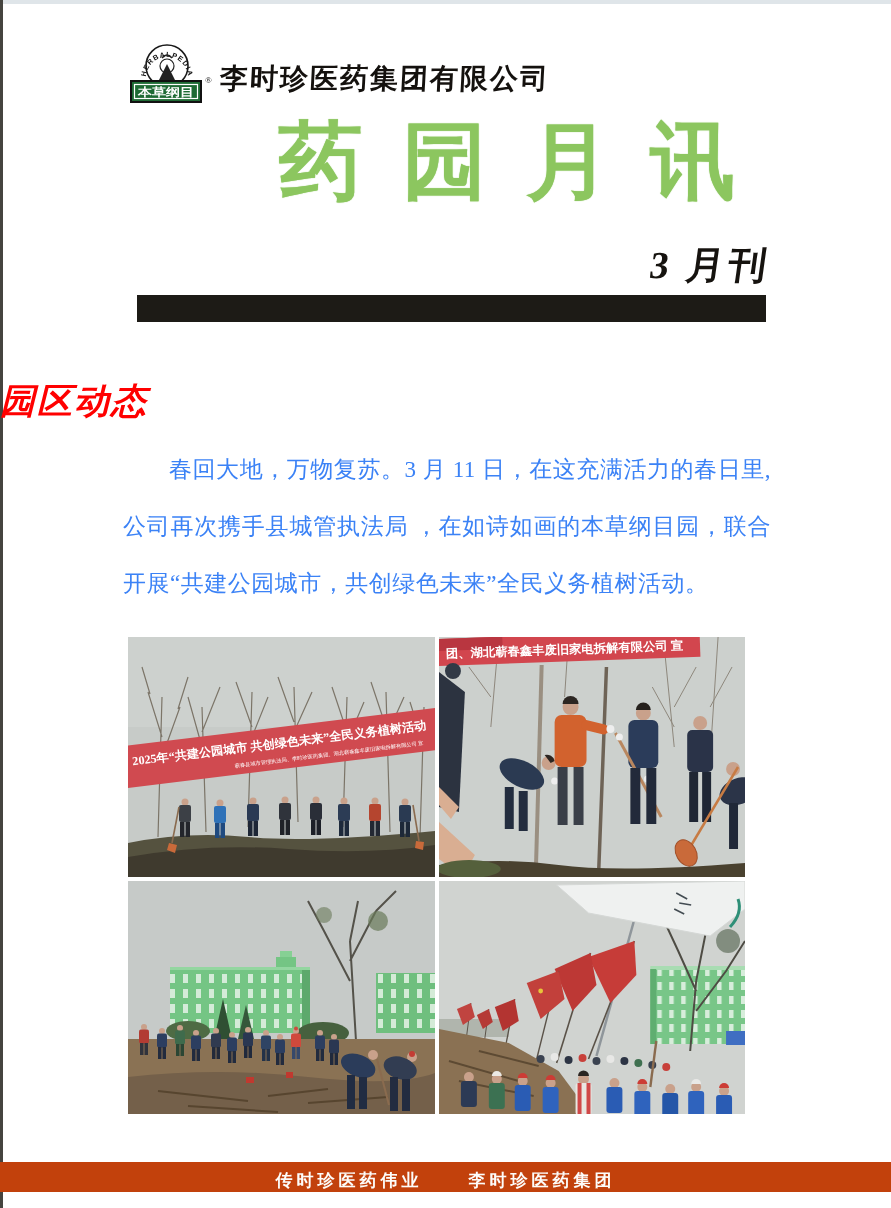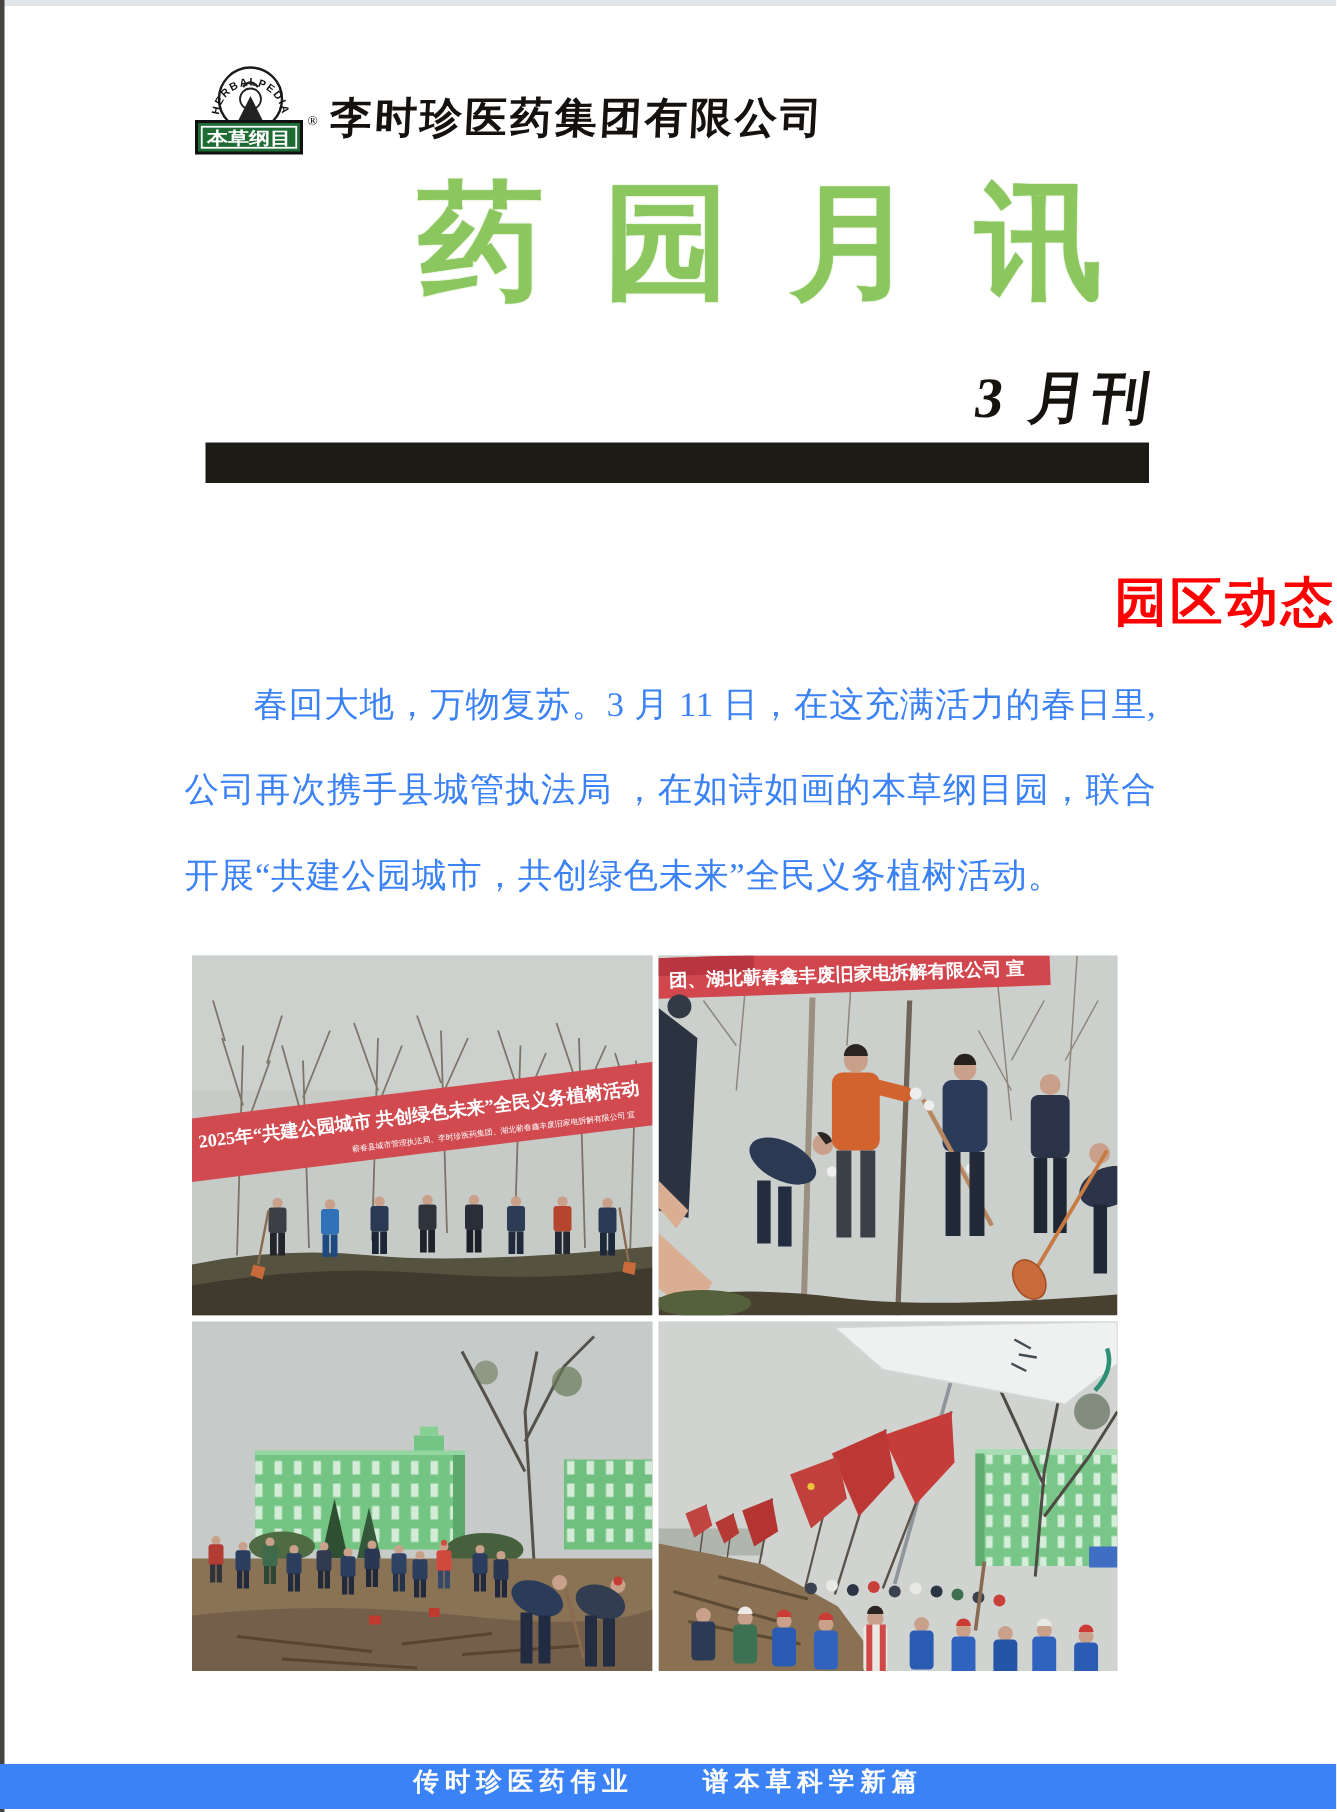--- a/index.html
+++ b/index.html
@@ -27,42 +27,42 @@
     margin-left:48px;
   }
   .issue-label{
     position:absolute;top:240px;right:121px;font-size:38px;font-weight:bold;color:#16130f;
     transform:skewX(-8deg);font-family:"Liberation Serif","DejaVu Serif",serif;letter-spacing:4px;
   }
   .black-bar{position:absolute;left:137px;top:295px;width:629px;height:27px;background:#1d1b16;}
 
   
   .section-heading{
-    position:absolute;top:378px;left:0;width:100%;text-align:right;
-    font-size:35px;font-weight:bold;color:#FF0000;letter-spacing:2px;
+    position:absolute;top:378px;left:0;width:100%;text-align:left;
+    font-size:35px;font-weight:bold;color:#FF0000;letter-spacing:2px;font-style:italic;
   }
   .article{
     position:absolute;left:123px;top:441px;width:648px;
     font-size:23px;line-height:57px;color:#3b82f6;text-align:justify;text-indent:2em;
     letter-spacing:0.5px;
   }
 
   
   .photo-grid{
     position:absolute;left:128px;top:637px;width:617px;height:477px;
     display:grid;grid-template-columns:307px 306px;grid-template-rows:240px 233px;gap:4px;
     background:#fff;
   }
   .photo-cell{position:relative;overflow:hidden;background:#c8ccc9;}
   .photo-cell svg{display:block;width:100%;height:100%;}
 
   
   .footer-bar{
-    position:absolute;left:0;bottom:2px;width:100%;height:30px;background:#3b82f6;
-    display:flex;align-items:flex-start;justify-content:center;
+    position:absolute;left:0;bottom:16px;width:100%;height:30px;background:#c2410c;
+    display:flex;align-items:flex-end;justify-content:center;
   }
   .footer-bar span{
     color:#fdfdfb;font-size:17px;font-weight:bold;letter-spacing:4px;
     font-family:"Liberation Sans","DejaVu Sans",sans-serif;
   }
   .footer-gap{display:inline-block;width:46px;}
 </style>
 </head>
 <body>
 
@@ -492,15 +492,15 @@
               <rect x="-8" y="4" width="16" height="26" rx="3" fill="#2a5cb4"></rect>
             </g>
         </g>
       </svg>
     </div>
   </div>
 
   <div class="footer-bar">
     <span>传时珍医药伟业</span>
     <span class="footer-gap"></span>
-    <span>谱本草科学新篇</span>
+    <span>李时珍医药集团</span>
   </div>
 </div>
 
 </body></html>

